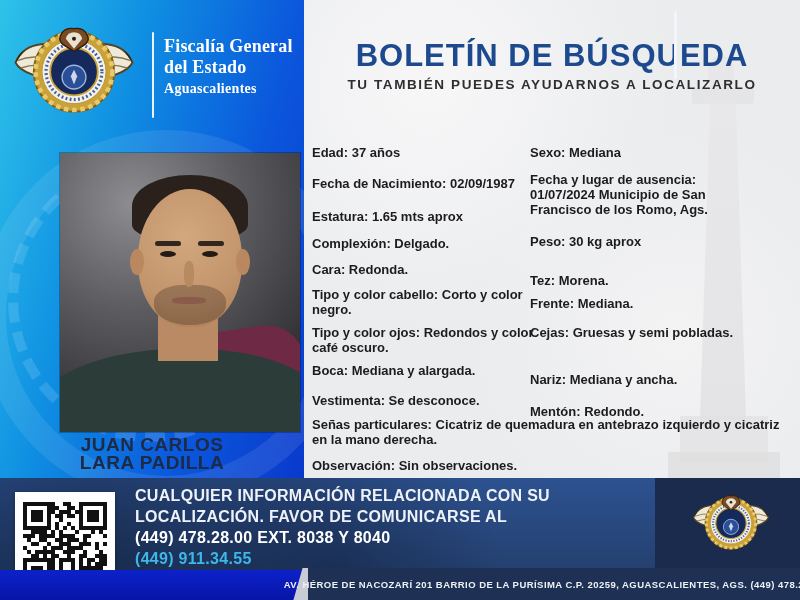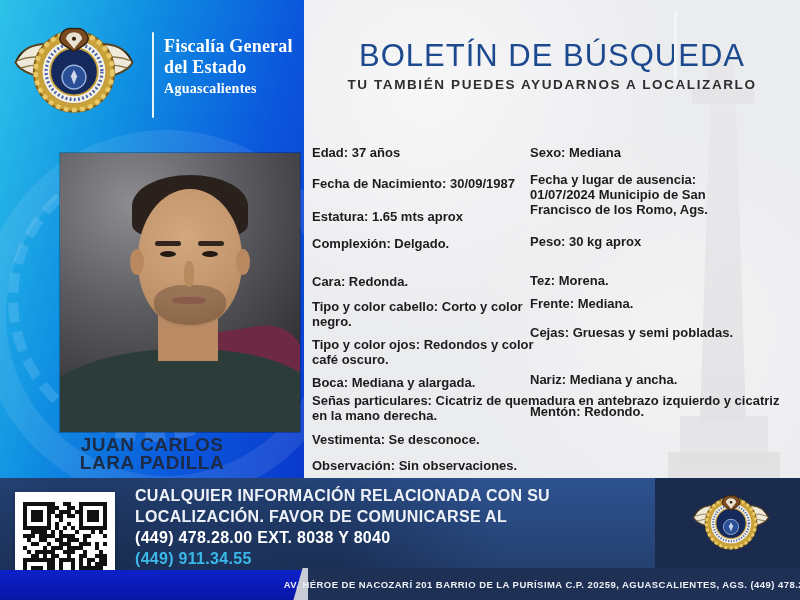--- a/index.html
+++ b/index.html
@@ -55,34 +55,34 @@
       #ebecee;
   }
   .monument{position:absolute;pointer-events:none;opacity:.75;}
   .mon-col{left:396px;top:102px;width:46px;height:318px;background:linear-gradient(#e7e7e9,#dfdfe2);clip-path:polygon(22% 0,78% 0,100% 100%,0 100%);}
   .mon-cap{left:388px;top:88px;width:62px;height:16px;background:#e3e3e6;border-radius:3px;}
   .mon-statue{left:404px;top:56px;width:26px;height:34px;background:#e5e5e8;border-radius:45% 45% 30% 30%;}
   .mon-ped{left:376px;top:416px;width:88px;height:46px;background:#e1e1e4;}
   .mon-base{left:364px;top:452px;width:112px;height:26px;background:#dededf;}
   .page-title{
     position:absolute;left:0;top:38px;width:496px;text-align:center;
-    color:#1d4a8f;font-size:31px;font-weight:normal;letter-spacing:1px;
+    color:#1d4a8f;font-size:31px;font-weight:bold;letter-spacing:1px;
   }
   .page-subtitle{
     position:absolute;left:0;top:77px;width:496px;text-align:center;
     color:#2e2e30;font-size:13.5px;font-weight:bold;letter-spacing:1.6px;
   }
   .detail{color:#1c1c1e;font-size:13px;line-height:15px;font-weight:bold;}
   .col-left{position:absolute;left:8px;top:145px;width:228px;}
   .col-right{position:absolute;left:226px;top:145px;width:226px;}
   .col-full{position:absolute;left:8px;top:393px;width:478px;}
   .col-left .detail:nth-child(1){margin-bottom:16px;}
   .col-left .detail:nth-child(2){margin-bottom:18px;}
   .col-left .detail:nth-child(3){margin-bottom:12px;}
-  .col-left .detail:nth-child(4){margin-bottom:23px;}
+  .col-left .detail:nth-child(4){margin-bottom:11px;}
   .col-left .detail:nth-child(5){margin-bottom:10px;}
   .col-left .detail:nth-child(6){margin-bottom:8px;}
   .col-left .detail:nth-child(7){margin-bottom:8px;}
   .col-right .detail:nth-child(1){margin-bottom:12px;}
   .col-right .detail:nth-child(2){margin-bottom:17px;}
   .col-right .detail:nth-child(3){margin-bottom:11px;}
   .col-right .detail:nth-child(4){margin-bottom:8px;margin-top:24px;}
   .col-right .detail:nth-child(5){margin-bottom:14px;}
   .col-right .detail:nth-child(6){margin-bottom:32px;}
   .col-right .detail:nth-child(7){margin-bottom:17px;}
@@ -193,43 +193,43 @@
     <div class="monument mon-cap"></div>
     <div class="monument mon-col"></div>
     <div class="monument mon-ped"></div>
     <div class="monument mon-base"></div>
 
     <div class="page-title">BOLETÍN DE BÚSQUEDA</div>
     <div class="page-subtitle">TU TAMBIÉN PUEDES AYUDARNOS A LOCALIZARLO</div>
 
     <div class="col-left">
       <div class="detail">Edad: 37 años</div>
-      <div class="detail">Fecha de Nacimiento: 30/09/1987</div>
+      <div class="detail">Fecha de Nacimiento: 02/09/1987</div>
       <div class="detail">Estatura: 1.65 mts aprox</div>
       <div class="detail">Complexión: Delgado.</div>
       <div class="detail">Cara: Redonda.</div>
       <div class="detail">Tipo y color cabello: Corto y color negro.</div>
       <div class="detail">Tipo y color ojos: Redondos y color café oscuro.</div>
       <div class="detail">Boca: Mediana y alargada.</div>
     </div>
 
     <div class="col-right">
       <div class="detail">Sexo: Mediana</div>
       <div class="detail">Fecha y lugar de ausencia: 01/07/2024 Municipio de San Francisco de los Romo, Ags.</div>
       <div class="detail">Peso: 30 kg aprox</div>
       <div class="detail">Tez: Morena.</div>
       <div class="detail">Frente: Mediana.</div>
       <div class="detail">Cejas: Gruesas y semi pobladas.</div>
       <div class="detail">Nariz: Mediana y ancha.</div>
       <div class="detail">Mentón: Redondo.</div>
     </div>
 
     <div class="col-full">
+      <div class="detail">Vestimenta: Se desconoce.</div>
       <div class="detail">Señas particulares: Cicatriz de quemadura en antebrazo izquierdo y cicatriz en la mano derecha.</div>
-      <div class="detail">Vestimenta: Se desconoce.</div>
       <div class="detail">Observación: Sin observaciones.</div>
     </div>
   </div>
 
   <div class="contact-bar">
     <div class="contact-panel"></div>
     <div class="contact-text">
       <div>CUALQUIER INFORMACIÓN RELACIONADA CON SU</div>
       <div>LOCALIZACIÓN. FAVOR DE COMUNICARSE AL</div>
       <div class="phone1">(449) 478.28.00 EXT. 8038 Y 8040</div>

